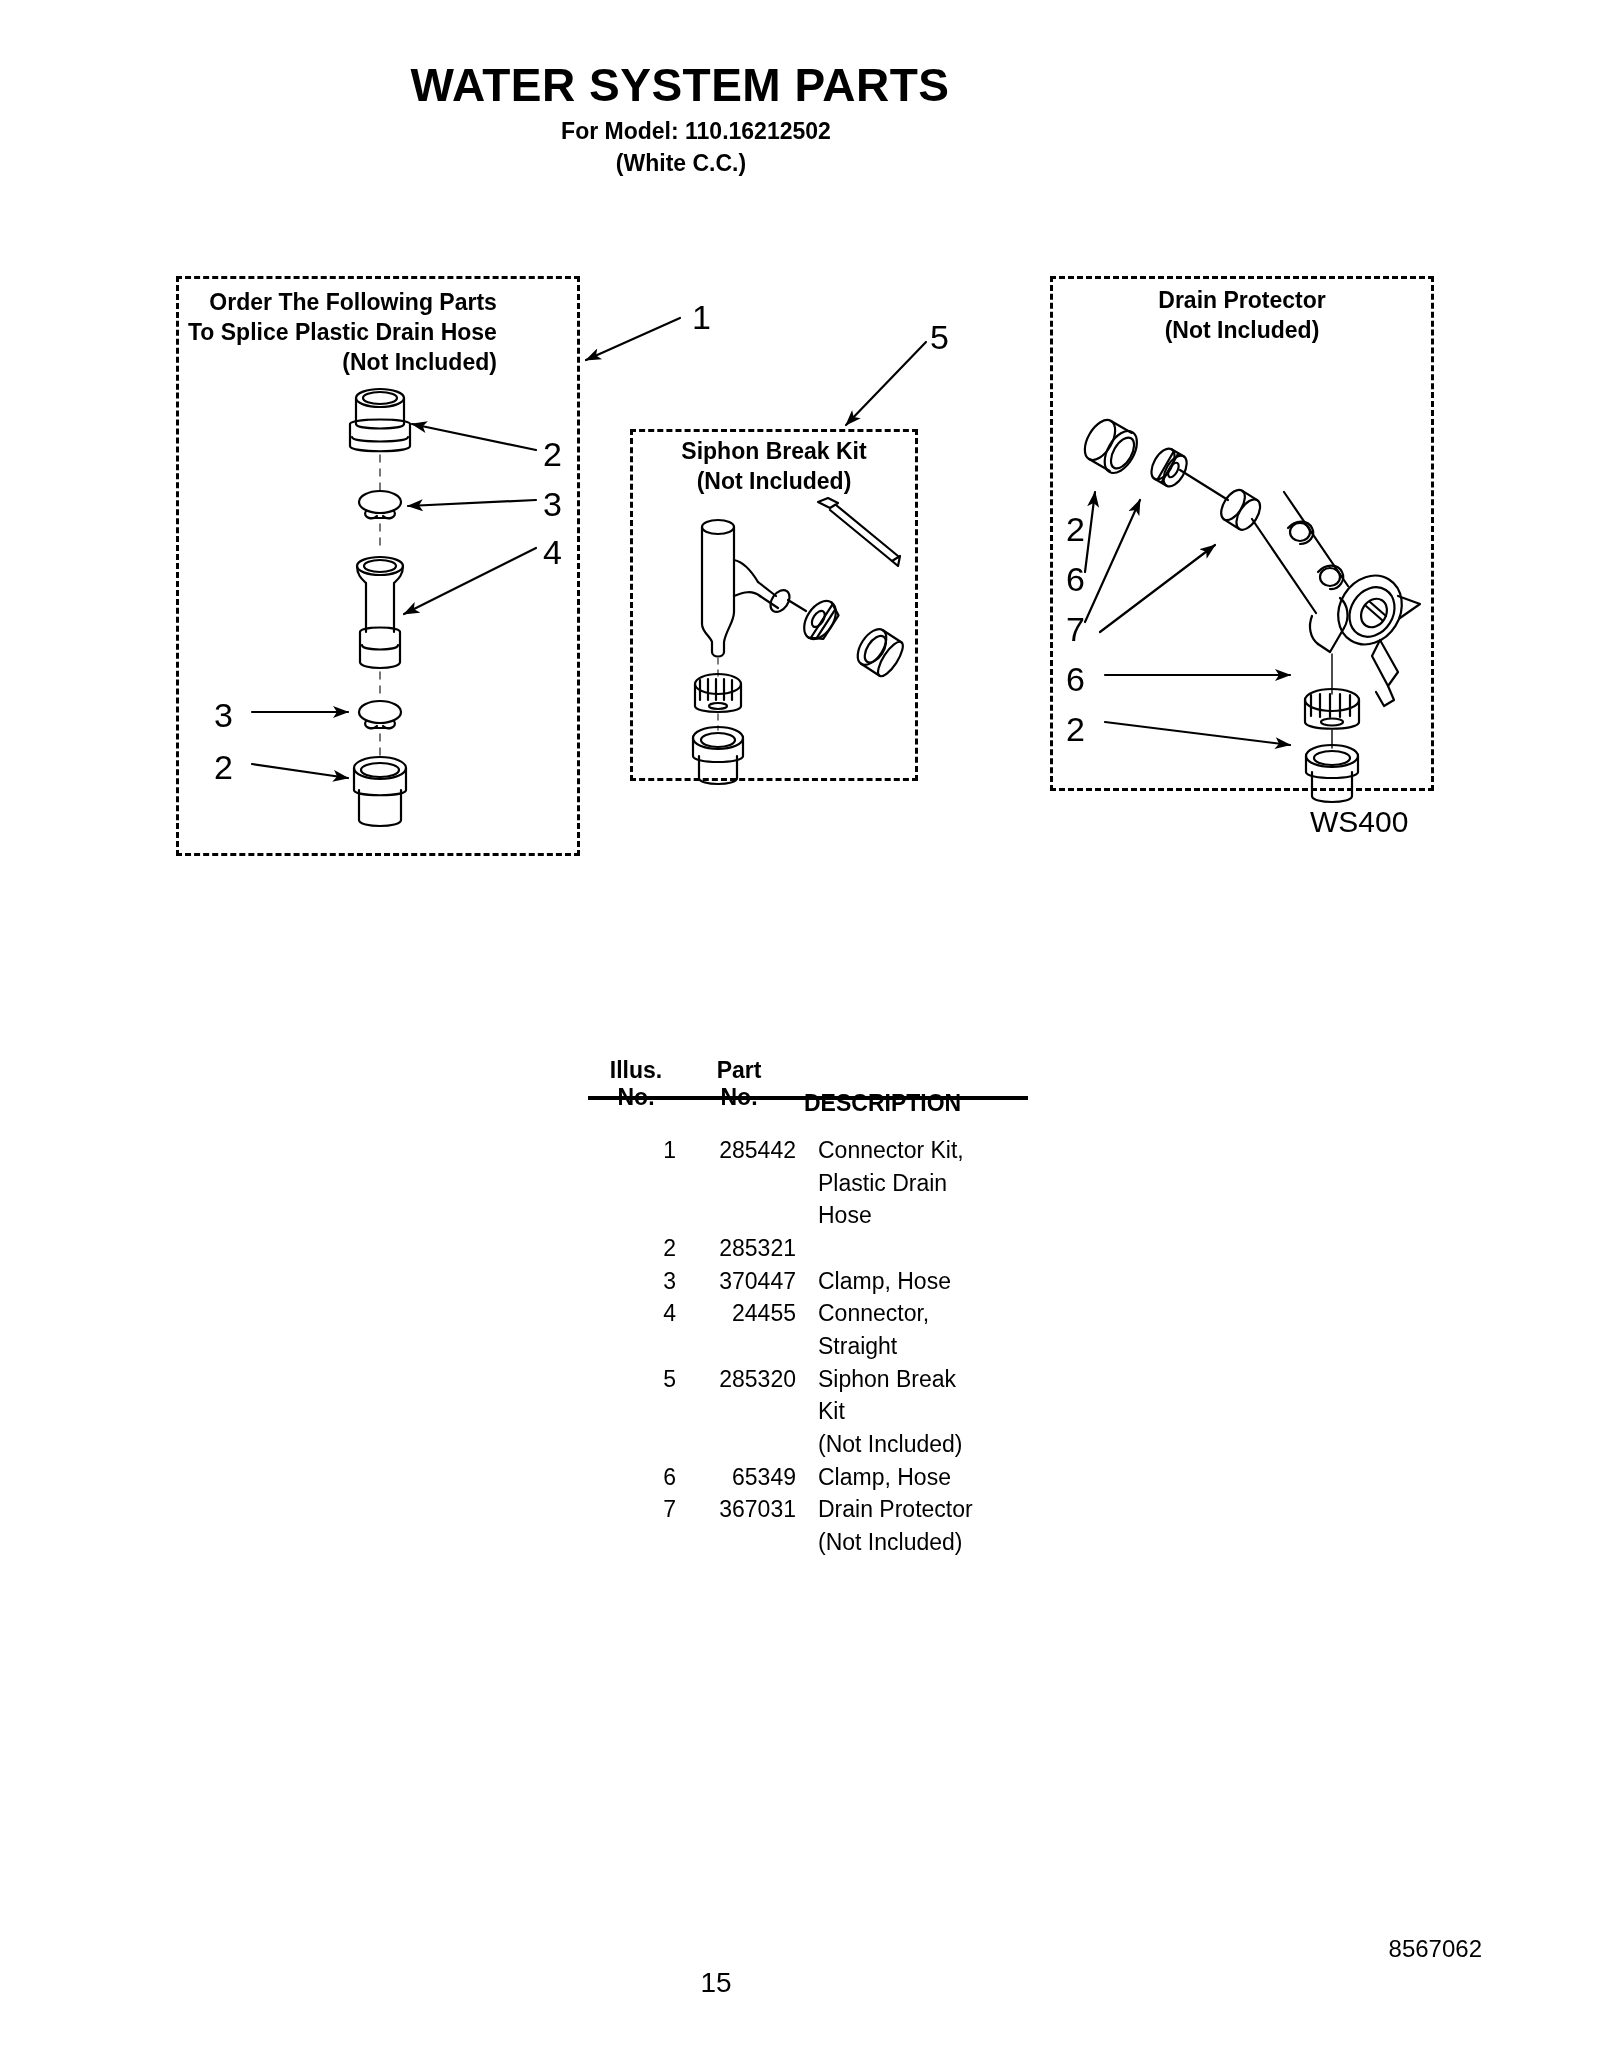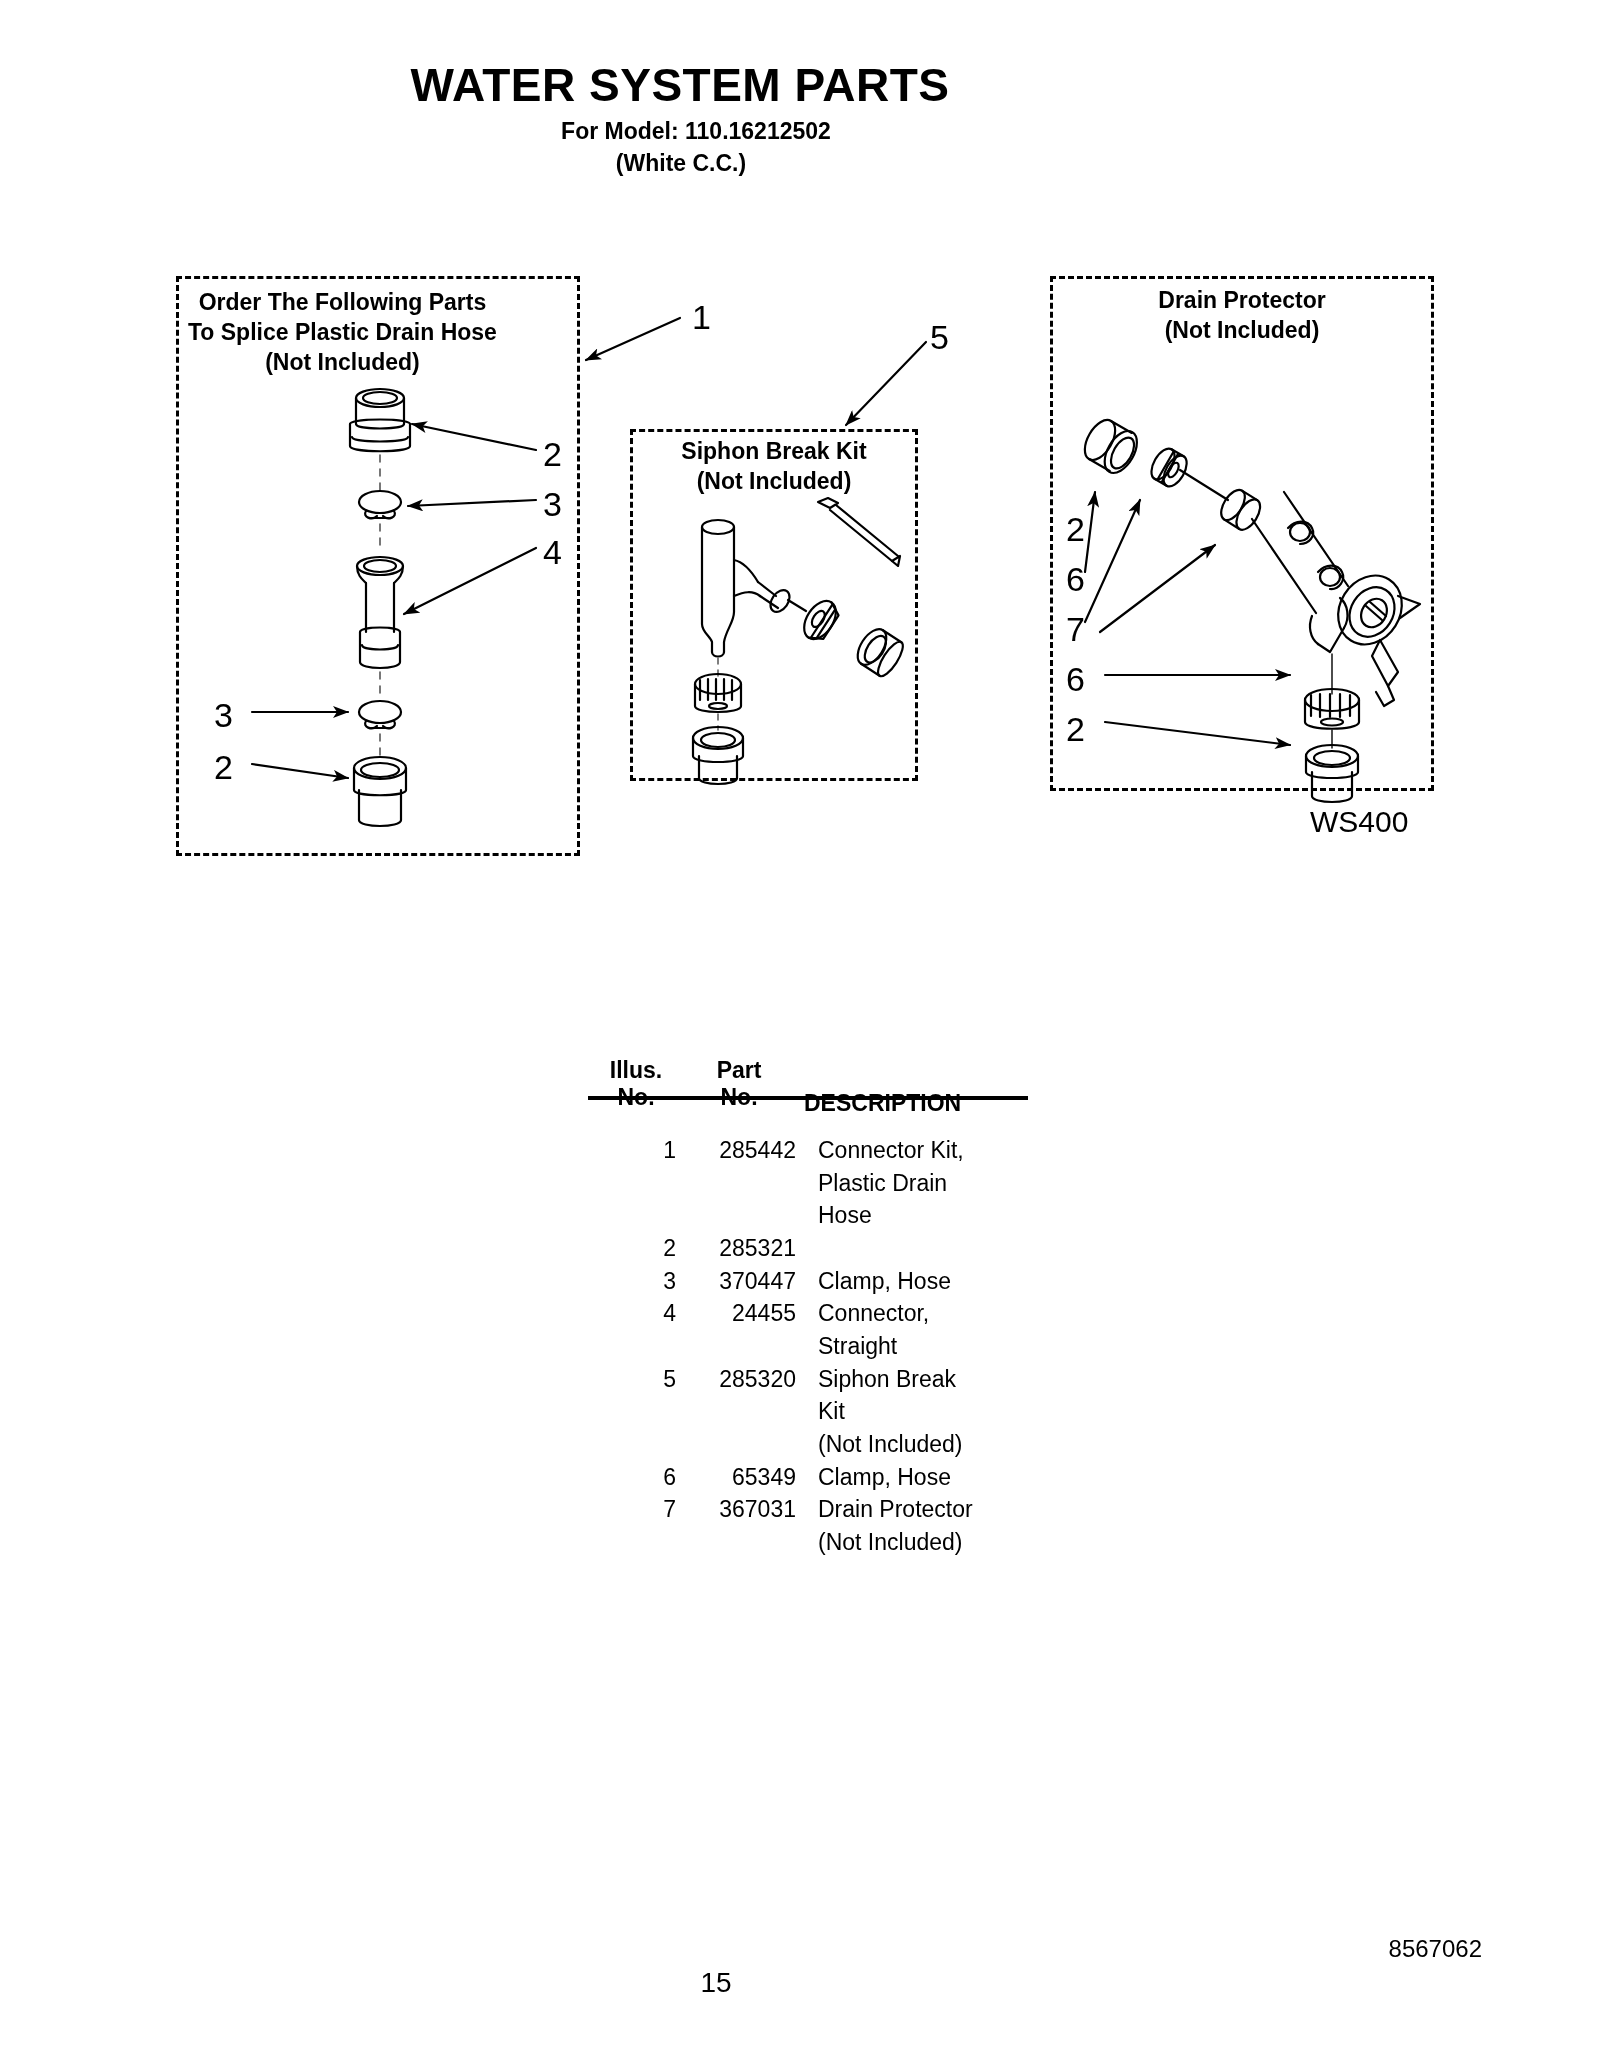--- a/index.html
+++ b/index.html
@@ -58,21 +58,21 @@
   #panel-siphon { left: 630px;  top: 429px; width: 288px; height: 352px; }
   #panel-drain  { left: 1050px; top: 276px; width: 384px; height: 515px; }
 
   .panel-title {
     position: absolute;
     font-size: 23px;
     font-weight: bold;
     line-height: 1.30;
     white-space: pre-line;
   }
-  #title-splice { left: 188px;  top: 288px; text-align: center; }
+  #title-splice { left: 188px;  top: 288px; text-align: right; }
   #title-siphon { left: 630px;  top: 437px; width: 288px; text-align: center; }
   #title-drain  { left: 1050px; top: 286px; width: 384px; text-align: center; }
 
   
   .callout {
     position: absolute;
     font-size: 34px;
     font-weight: normal;
     font-family: "Liberation Sans", sans-serif;
     line-height: 1;

